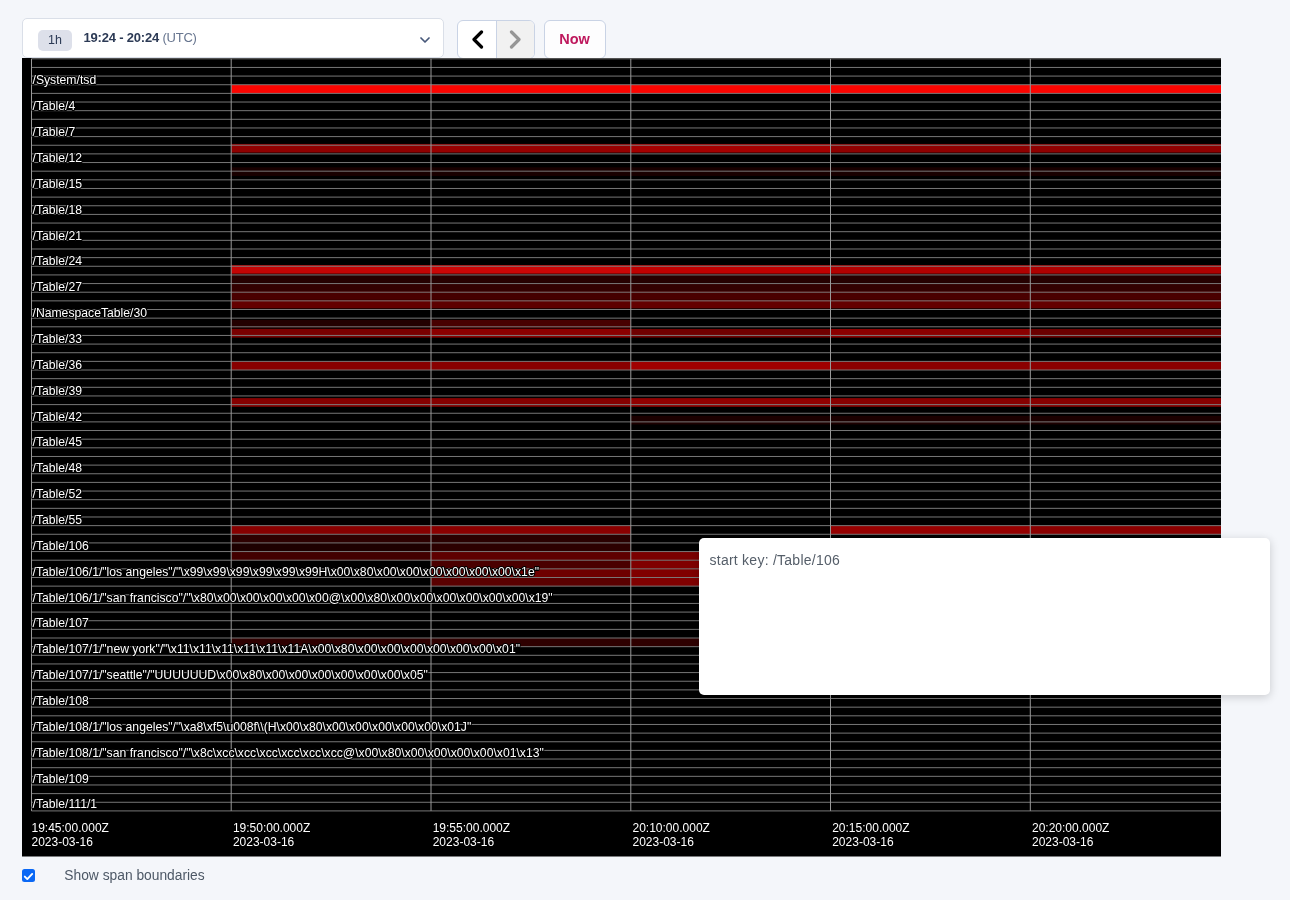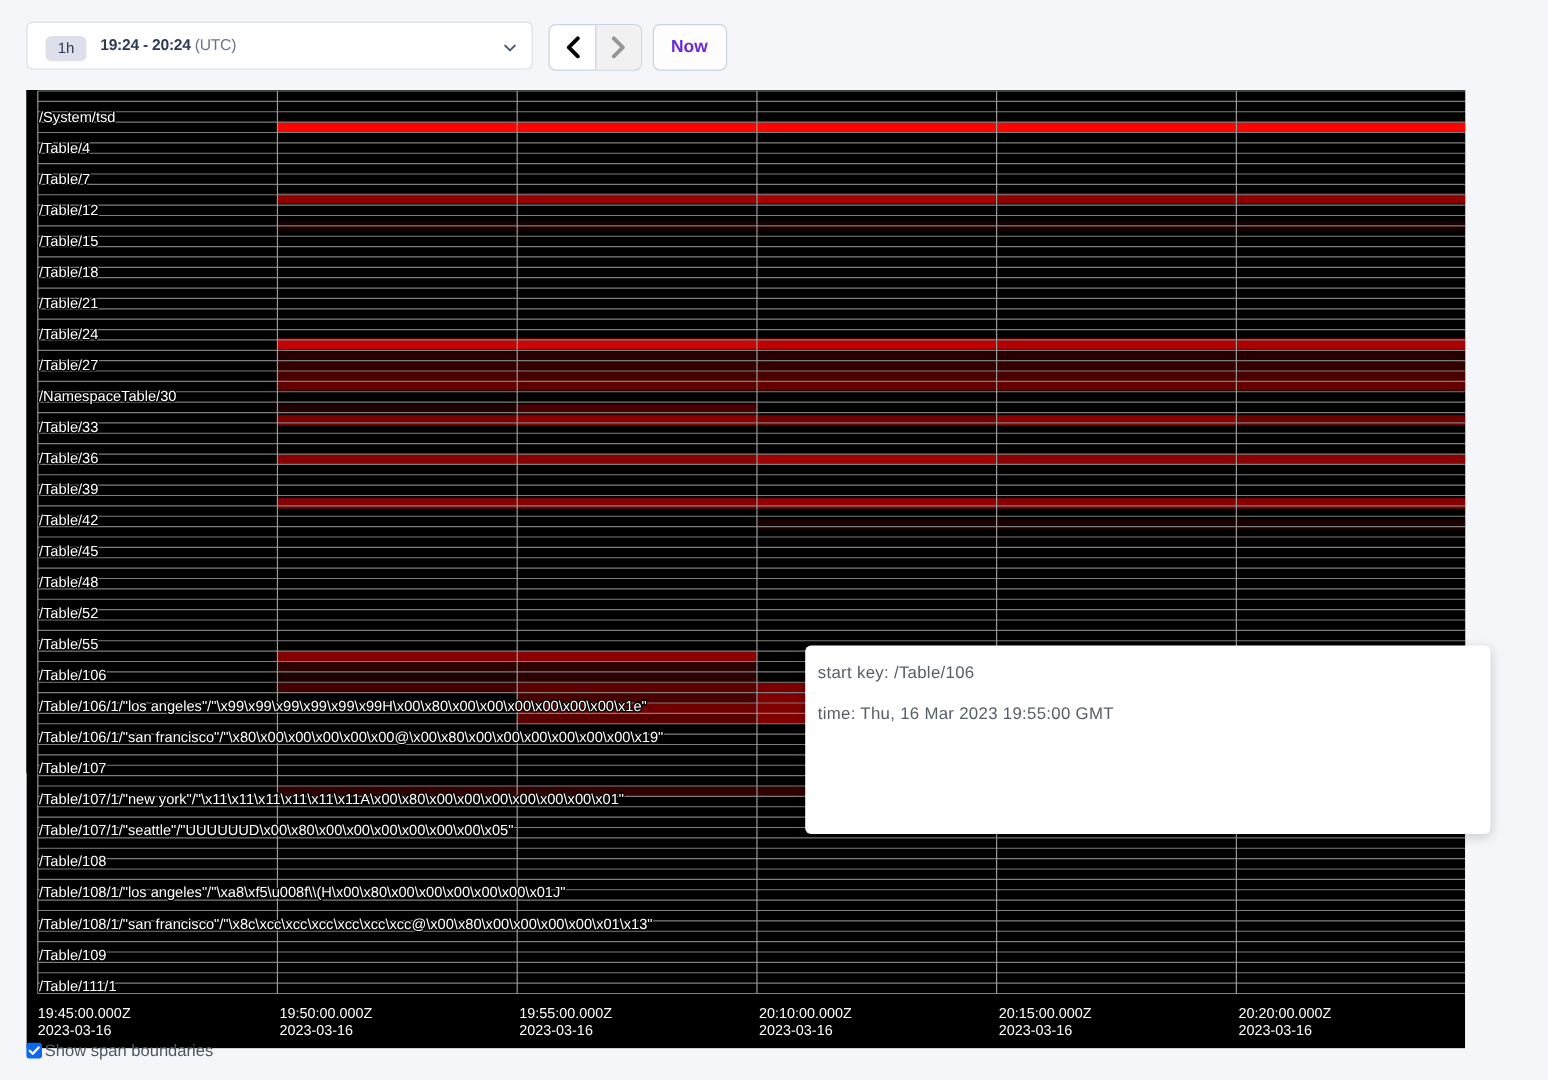--- a/index.html
+++ b/index.html
@@ -20,30 +20,30 @@
   .chev { position: absolute; left: 397px; top: 16.5px; width: 10px; height: 10px; }
   .navgrp {
     left: 457px; top: 19.5px; width: 78px; height: 39px;
     border: 1px solid #c9d3e5; border-radius: 6px; background: #fff; display: flex; overflow: hidden;
   }
   .navbtn { width: 50%; height: 100%; display: flex; align-items: center; justify-content: center; }
   .navbtn.next { background: #f1f1f1; border-left: 1px solid #c9d3e5; }
   .nowbtn {
     left: 543.5px; top: 19.5px; width: 62px; height: 39px;
     border: 1px solid #c9d3e5; border-radius: 6px; background: #fdfdfe;
-    color: #6d28d9; font-size: 14.5px; font-weight: bold; text-align: center; line-height: 37px;
-  }
-  .canvas { left: 22px; top: 75px; width: 1199px; height: 569px; background: #000; }
+    color: #be185d; font-size: 14.5px; font-weight: bold; text-align: center; line-height: 37px;
+  }
+  .canvas { left: 22px; top: 58px; width: 1199px; height: 569px; background: #000; }
   .tooltip {
-    left: 671px; top: 538px; width: 571px; height: 157px;
+    left: 699px; top: 538px; width: 571px; height: 157px;
     background: #fff; border-radius: 5px; box-shadow: 0 2px 10px rgba(0,0,0,0.18);
     padding: 11.5px 0 0 10.5px; color: #555e69; font-size: 14px; letter-spacing: 0.25px;
   }
   .tooltip p { margin: 0 0 13.5px 0; line-height: 20.5px; }
-  .cbrow { left: 21.5px; top: 867.5px; display: flex; align-items: center; }
+  .cbrow { left: 21.5px; top: 867.5px; display: flex; align-items: center; gap: 27px; }
   .cbox { width: 13px; height: 13px; background: #0a68f5; border-radius: 2.5px; position: relative; }
   .cbl { margin-left: 2.8px; font-size: 13.8px; color: #4d5866; }
 </style>
 </head>
 <body>
   <div class="abs selector">
     <div class="badge1h">1h</div>
     <div class="seltime">19:24 - 20:24 <span class="utc">(UTC)</span></div>
     <svg class="chev" viewBox="0 0 10 10">
       <path d="M1 3 L5 7 L9 3" stroke="#47587a" stroke-width="1.7" fill="none" stroke-linecap="round" stroke-linejoin="round"></path>
@@ -185,20 +185,19 @@
 <text x="610.5" y="773.50" font-family="Liberation Sans, sans-serif" font-size="12px" fill="#fff">20:10:00.000Z</text>
 <text x="610.5" y="787.50" font-family="Liberation Sans, sans-serif" font-size="12px" fill="#fff">2023-03-16</text>
 <text x="810.2" y="773.50" font-family="Liberation Sans, sans-serif" font-size="12px" fill="#fff">20:15:00.000Z</text>
 <text x="810.2" y="787.50" font-family="Liberation Sans, sans-serif" font-size="12px" fill="#fff">2023-03-16</text>
 <text x="1010.0" y="773.50" font-family="Liberation Sans, sans-serif" font-size="12px" fill="#fff">20:20:00.000Z</text>
 <text x="1010.0" y="787.50" font-family="Liberation Sans, sans-serif" font-size="12px" fill="#fff">2023-03-16</text>
 </svg>
   </div>
   <div class="abs tooltip">
     <p>start key: /Table/106</p>
-    <p>time: Thu, 16 Mar 2023 19:55:00 GMT</p>
   </div>
   <div class="abs cbrow">
     <div class="cbox"><svg width="13" height="13" viewBox="0 0 13 13">
         <path d="M2.8 6.6 L5.3 9.1 L10.2 3.9" stroke="#fff" stroke-width="1.9" fill="none" stroke-linecap="round" stroke-linejoin="round"></path>
       </svg></div>
     <div class="cbl">Show span boundaries</div>
   </div>
 
 </body></html>

